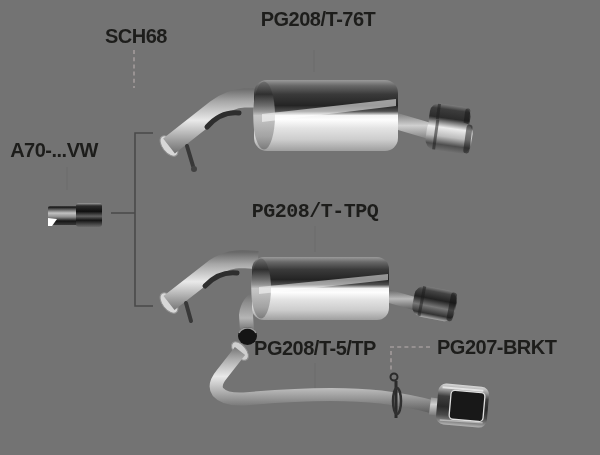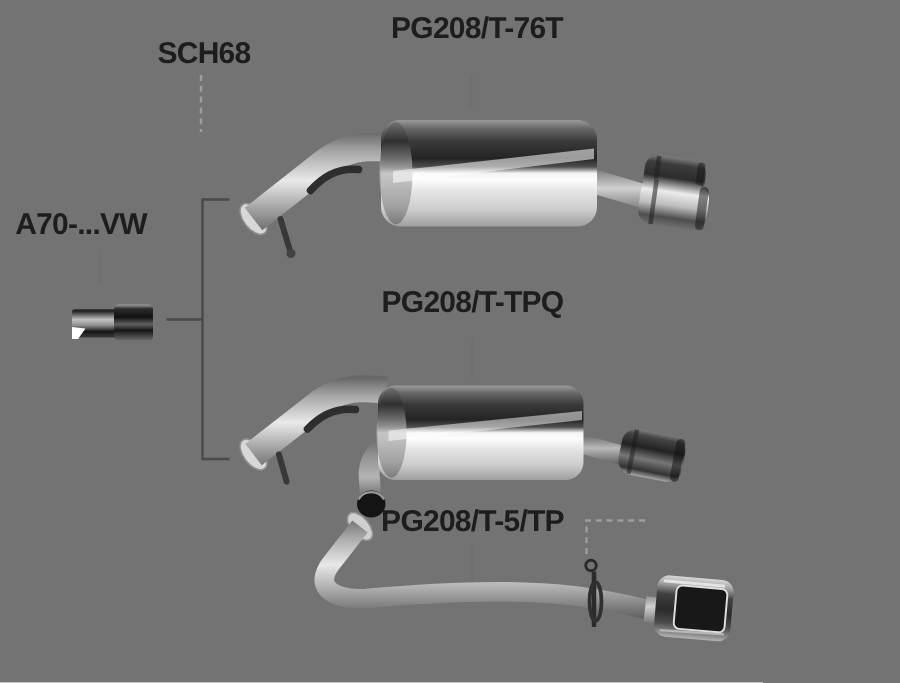--- a/index.html
+++ b/index.html
@@ -226,20 +226,21 @@
       </g>
     </g>
   </svg>
 
   <div class="label" style="left:136px;top:25px;">SCH68</div>
 
   <div class="label" style="left:318px;top:8px;">PG208/T-76T</div>
 
   <div class="label" style="left:54px;top:139px;">A70-...VW</div>
 
-  <div class="label" style="left:315px;top:191px;">PG208/T-TPQ</div>
+  <div class="label" style="left:315px;top:201px;font-family:Liberation Mono, monospace;">PG208/T-TPQ</div>
 
   <div class="label" style="left:315px;top:337px;">PG208/T-5/TP</div>
 
   <div class="label left-align" style="left:437px;top:336px;">
+    <span class="line">PG207-BRKT</span>
   </div>
 
 </div>
 
 </body></html>

